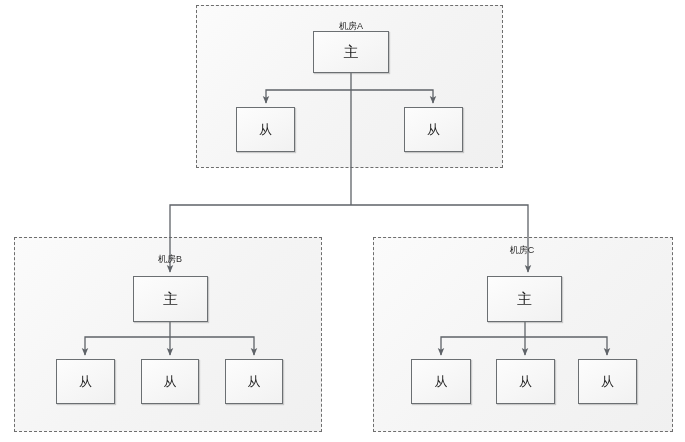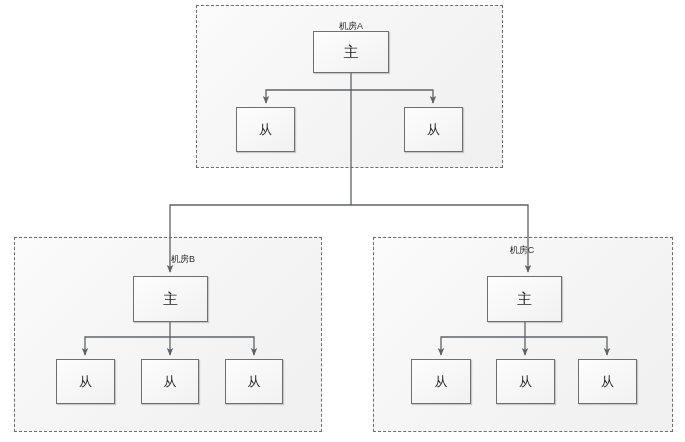--- a/index.html
+++ b/index.html
@@ -96,21 +96,21 @@
       <path d="M170,322 L170,355" marker-end="url(#arrowhead)"></path>
       <path d="M170,337 L85,337 L85,355" marker-end="url(#arrowhead)"></path>
       <path d="M170,337 L254,337 L254,355" marker-end="url(#arrowhead)"></path>
 
       <path d="M525,322 L525,355" marker-end="url(#arrowhead)"></path>
       <path d="M525,337 L441,337 L441,355" marker-end="url(#arrowhead)"></path>
       <path d="M525,337 L607,337 L607,355" marker-end="url(#arrowhead)"></path>
     </g>
   </svg>
 
-  <div class="group-title" id="group-b-title" style="left: 183px; top: 253px;">机房B</div>
+  <div class="group-title" id="group-b-title" style="left: 170px; top: 253px;">机房B</div>
   <div class="group-title" id="group-c-title" style="left: 522px; top: 244px;">机房C</div>
 
   <div class="node" id="a-master" style="left: 313px; top: 31px; width: 76px; height: 42px;">
     <span>主</span>
   </div>
   <div class="node small" id="a-slave-0" style="left: 236px; top: 107px; width: 59px; height: 45px;">
     <span>从</span>
   </div>
   <div class="node small" id="a-slave-1" style="left: 404px; top: 107px; width: 59px; height: 45px;">
     <span>从</span>

